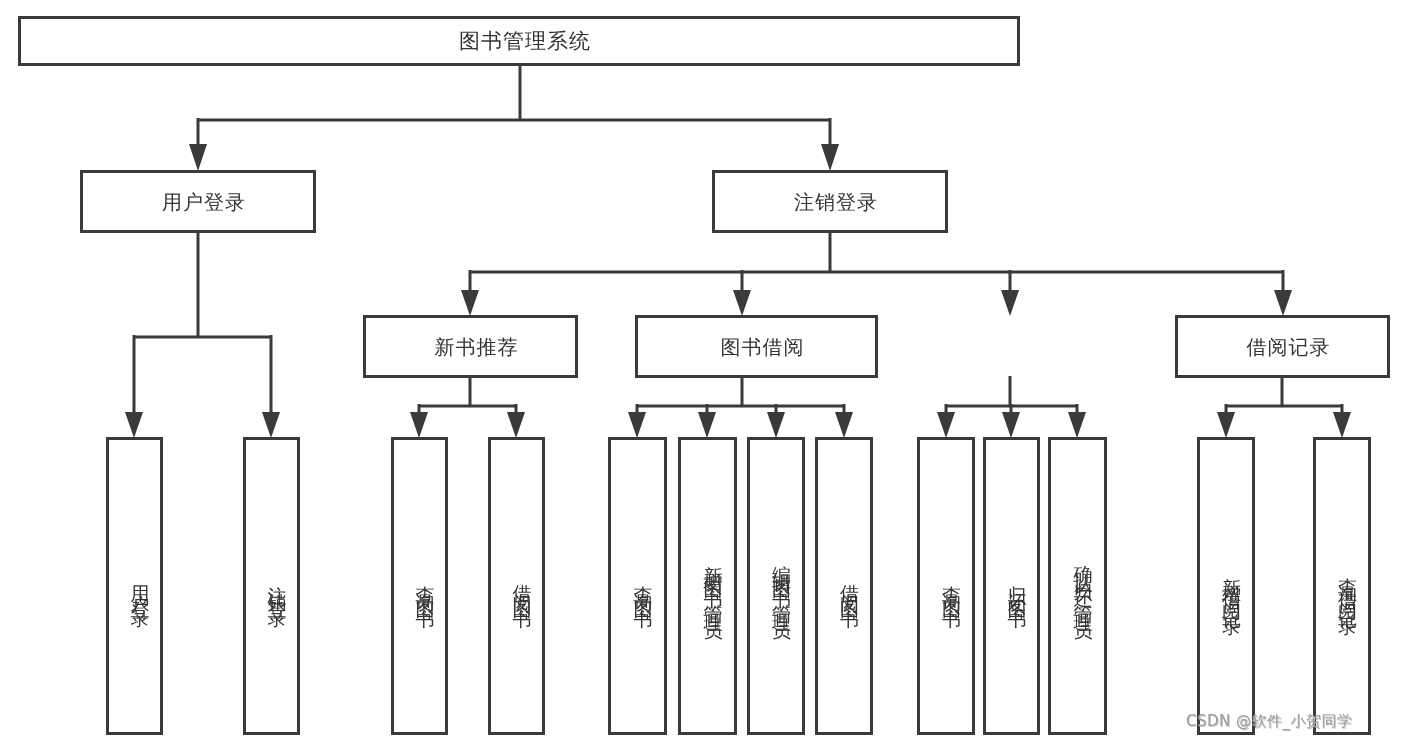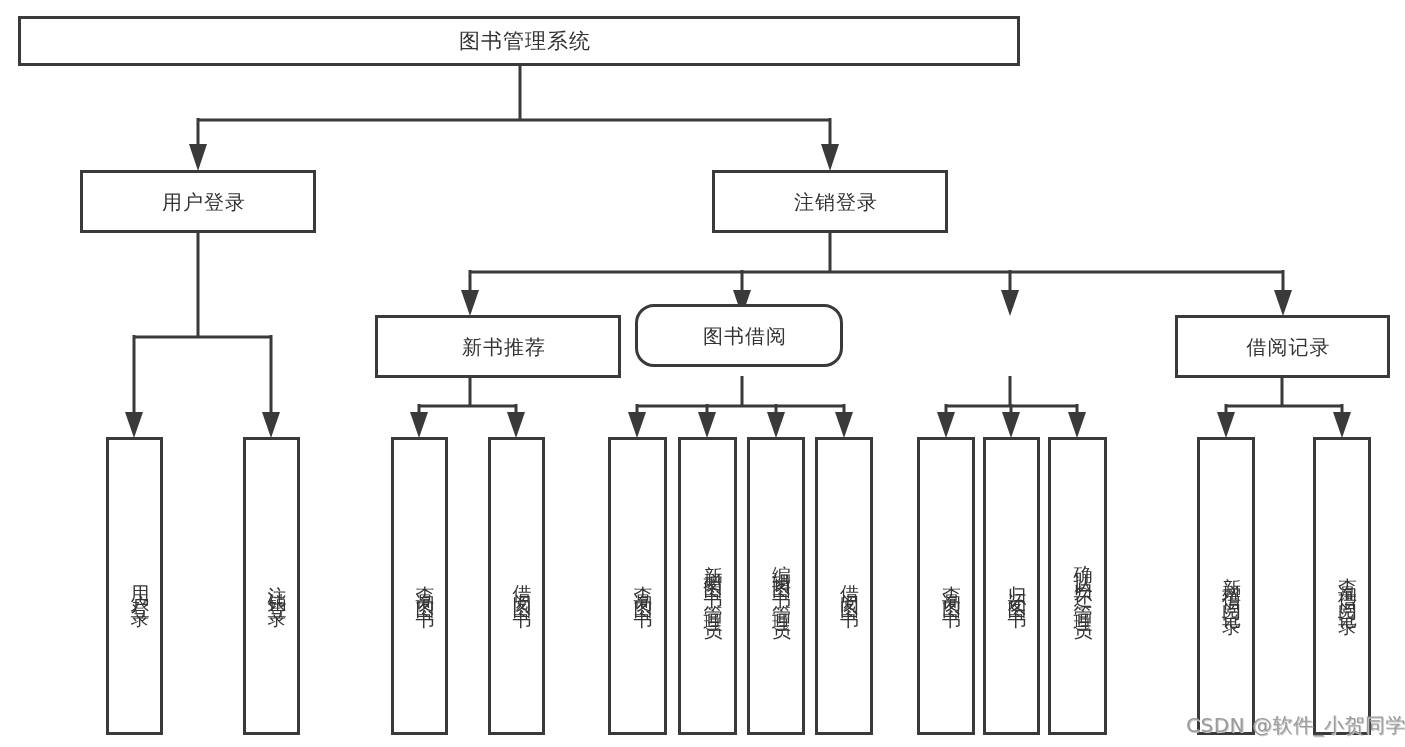--- a/index.html
+++ b/index.html
@@ -49,21 +49,21 @@
     text-orientation: mixed;
     letter-spacing: 8px;
     line-height: 1;
     max-height: 286px;
   }
   #watermark {
     position: absolute;
     left: 1186px;
     top: 712px;
     width: 219px;
-    font-size: 20px;
+    font-size: 15px;
     color: #9b9b9b;
     text-shadow: 1px 1px 0 #c9c9c9;
     white-space: nowrap;
     letter-spacing: 0.5px;
     z-index: 5;
   }
 </style>
 </head>
 <body>
 
@@ -114,22 +114,22 @@
       <polygon points="1217,412 1235,412 1226,438"></polygon>
       <polygon points="1333,412 1351,412 1342,438"></polygon>
     </g>
   </svg>
 
   <div class="node h root" style="left:18px; top:16px; width:1002px; height:50px;">图书管理系统</div>
 
   <div class="node h" style="left:80px; top:170px; width:236px; height:63px;">用户登录</div>
   <div class="node h" style="left:712px; top:170px; width:236px; height:63px;">注销登录</div>
 
-  <div class="node h" style="left:375px; top:315px; width:246px; height:63px;">新书推荐</div>
-  <div class="node h" style="left:635px; top:304px; width:208px; height:63px;border-radius:19px;">图书借阅</div>
+  <div class="node h" style="left:363px; top:315px; width:215px; height:63px;">新书推荐</div>
+  <div class="node h" style="left:635px; top:315px; width:243px; height:63px;">图书借阅</div>
   <div class="node h" style="left:1175px; top:315px; width:215px; height:63px;">借阅记录</div>
 
   <div class="node v" style="left:106px; top:437px; width:57px; height:298px;">
     <span class="vtext">用户登录</span>
   </div>
   <div class="node v" style="left:243px; top:437px; width:57px; height:298px;">
     <span class="vtext">注销登录</span>
   </div>
 
   <div class="node v" style="left:391px; top:437px; width:57px; height:298px;">

